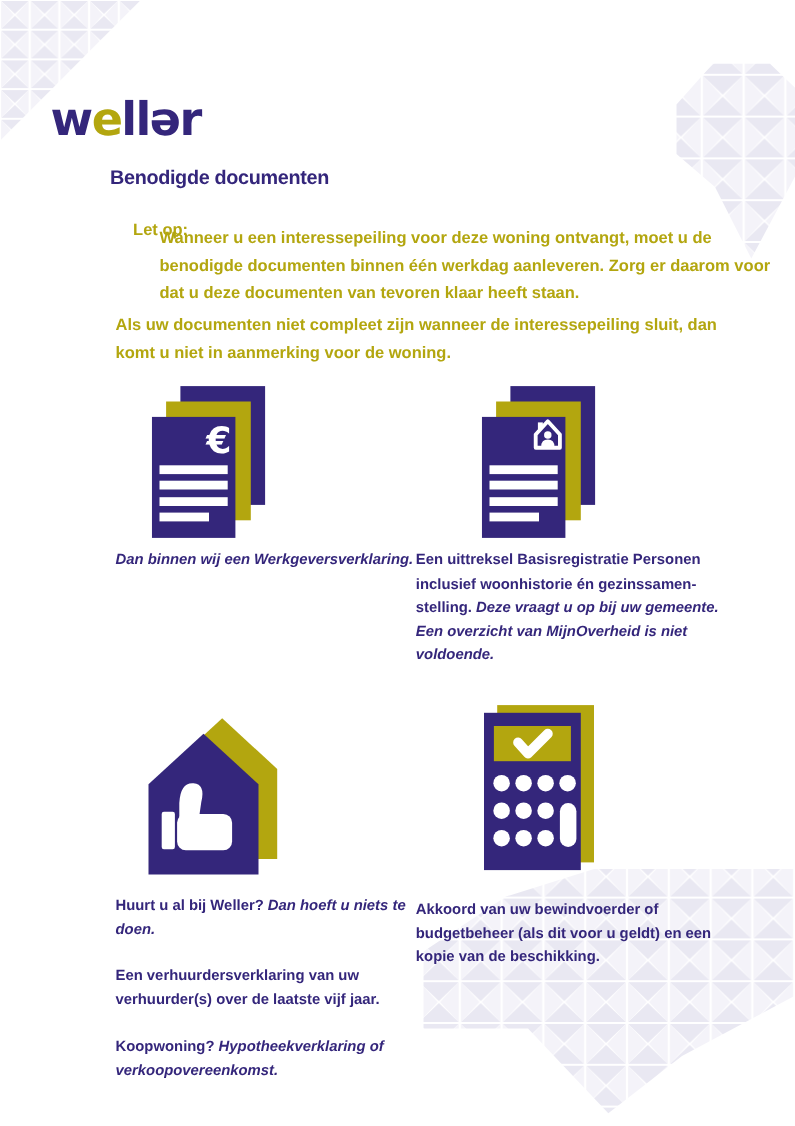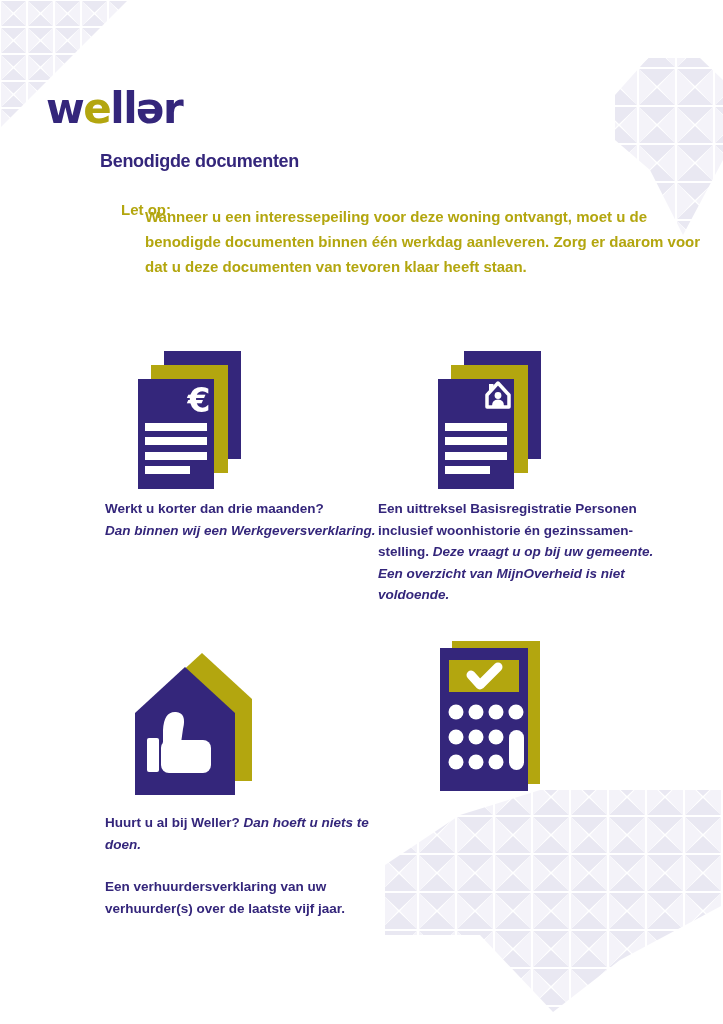--- a/index.html
+++ b/index.html
@@ -91,20 +91,22 @@
     <polygon points="5,87 80,37 160,12 343,12 343,127 240,182 173,234 100,157 5,157" fill="url(#pinBig)"></polygon>
   </svg>
 
   <div class="logo"><span style="color: rgb(52, 38, 123);">w</span><span style="color: rgb(179, 166, 15);">e</span><span style="color: rgb(52, 38, 123);">ll</span><span style="color: rgb(52, 38, 123);">ə</span><span style="color: rgb(52, 38, 123);">r</span></div>
 
   <h1 class="title">Benodigde documenten</h1>
   <p class="notice-label">Let op:</p>
   <p class="notice notice-1">Wanneer u een interessepeiling voor deze woning ontvangt, moet u de
 benodigde documenten binnen één werkdag aanleveren. Zorg er daarom voor
 dat u deze documenten van tevoren klaar heeft staan.</p>
+  <p class="notice notice-2">Als uw documenten niet compleet zijn wanneer de interessepeiling sluit, dan
+komt u niet in aanmerking voor de woning.</p>
 
   <svg class="icon-svg icon-1" width="105" height="150" viewBox="0 0 105 150">
     <rect x="26" y="9" width="77" height="108" fill="var(--purple)"></rect>
     <rect x="13" y="23" width="77" height="108" fill="var(--gold)"></rect>
     <rect x="0" y="37" width="76" height="110" fill="var(--purple)"></rect>
     <text x="61" y="70" text-anchor="middle" font-family="DejaVu Sans, sans-serif" font-size="33" font-weight="bold" fill="#fff">€</text>
     <rect x="7" y="81" width="62" height="8" fill="#fff"></rect>
     <rect x="7" y="95" width="62" height="8" fill="#fff"></rect>
     <rect x="7" y="110" width="62" height="8" fill="#fff"></rect>
     <rect x="7" y="124" width="45" height="8" fill="#fff"></rect>
@@ -149,24 +151,27 @@
       <circle cx="26" cy="99" r="7.5"></circle>
         <circle cx="46" cy="99" r="7.5"></circle>
         <circle cx="66" cy="99" r="7.5"></circle>
       <circle cx="26" cy="124" r="7.5"></circle>
         <circle cx="46" cy="124" r="7.5"></circle>
         <circle cx="66" cy="124" r="7.5"></circle>
       <rect x="79" y="92" width="15" height="40" rx="7.5"></rect>
     </g>
   </svg>
 
-  <div class="card-text card-text-1"><p><span>Werkt u korter dan drie maanden?
-</span><em>Dan binnen wij een Werkgeversverklaring.</em></p></div>
+  <div class="card-text card-text-1"><p><em>Dan binnen wij een Werkgeversverklaring.</em></p></div>
   <div class="card-text card-text-2"><p><span>Een uittreksel Basisregistratie Personen
 inclusief woonhistorie én gezinssamen-
 stelling. </span><em>Deze vraagt u op bij uw gemeente.
 Een overzicht van MijnOverheid is niet
 voldoende.</em></p></div>
   <div class="card-text card-text-3"><p><span>Huurt u al bij Weller? </span><em>Dan hoeft u niets te
 doen.</em></p><p><span>Een verhuurdersverklaring van uw
-verhuurder(s) over de laatste vijf jaar.</span></p></div>
+verhuurder(s) over de laatste vijf jaar.</span></p><p><span>Koopwoning? </span><em>Hypotheekverklaring of
+verkoopovereenkomst.</em></p></div>
+  <div class="card-text card-text-4"><p><span>Akkoord van uw bewindvoerder of
+budgetbeheer (als dit voor u geldt) en een
+kopie van de beschikking.</span></p></div>
 
 </div>
 
 </body></html>

